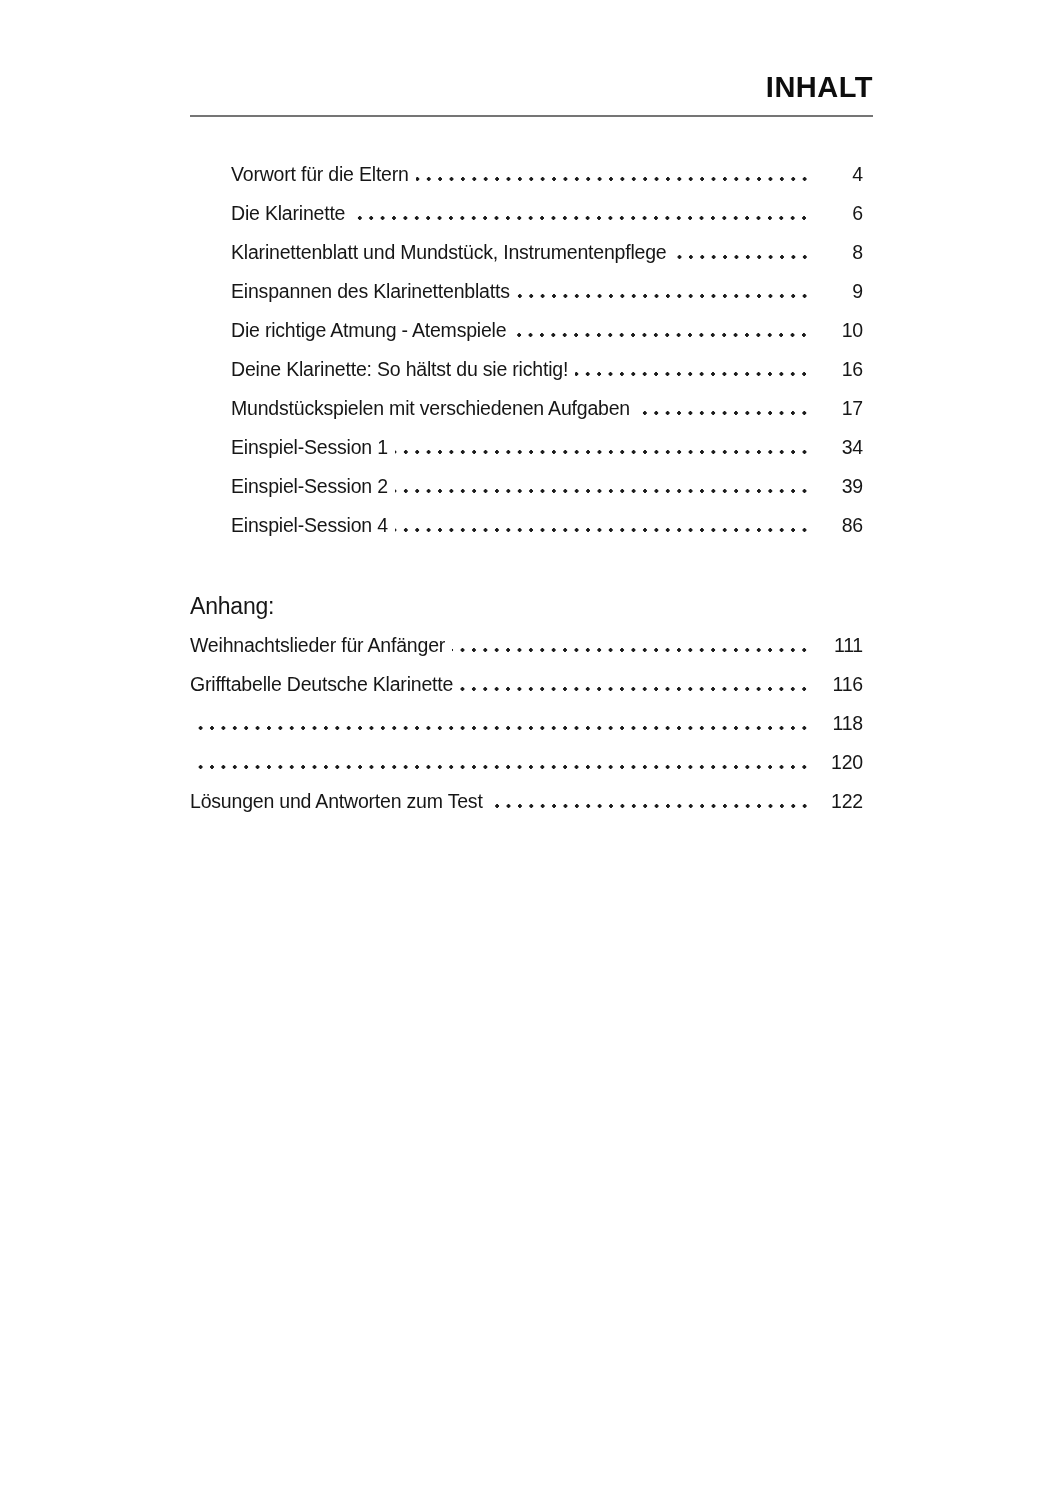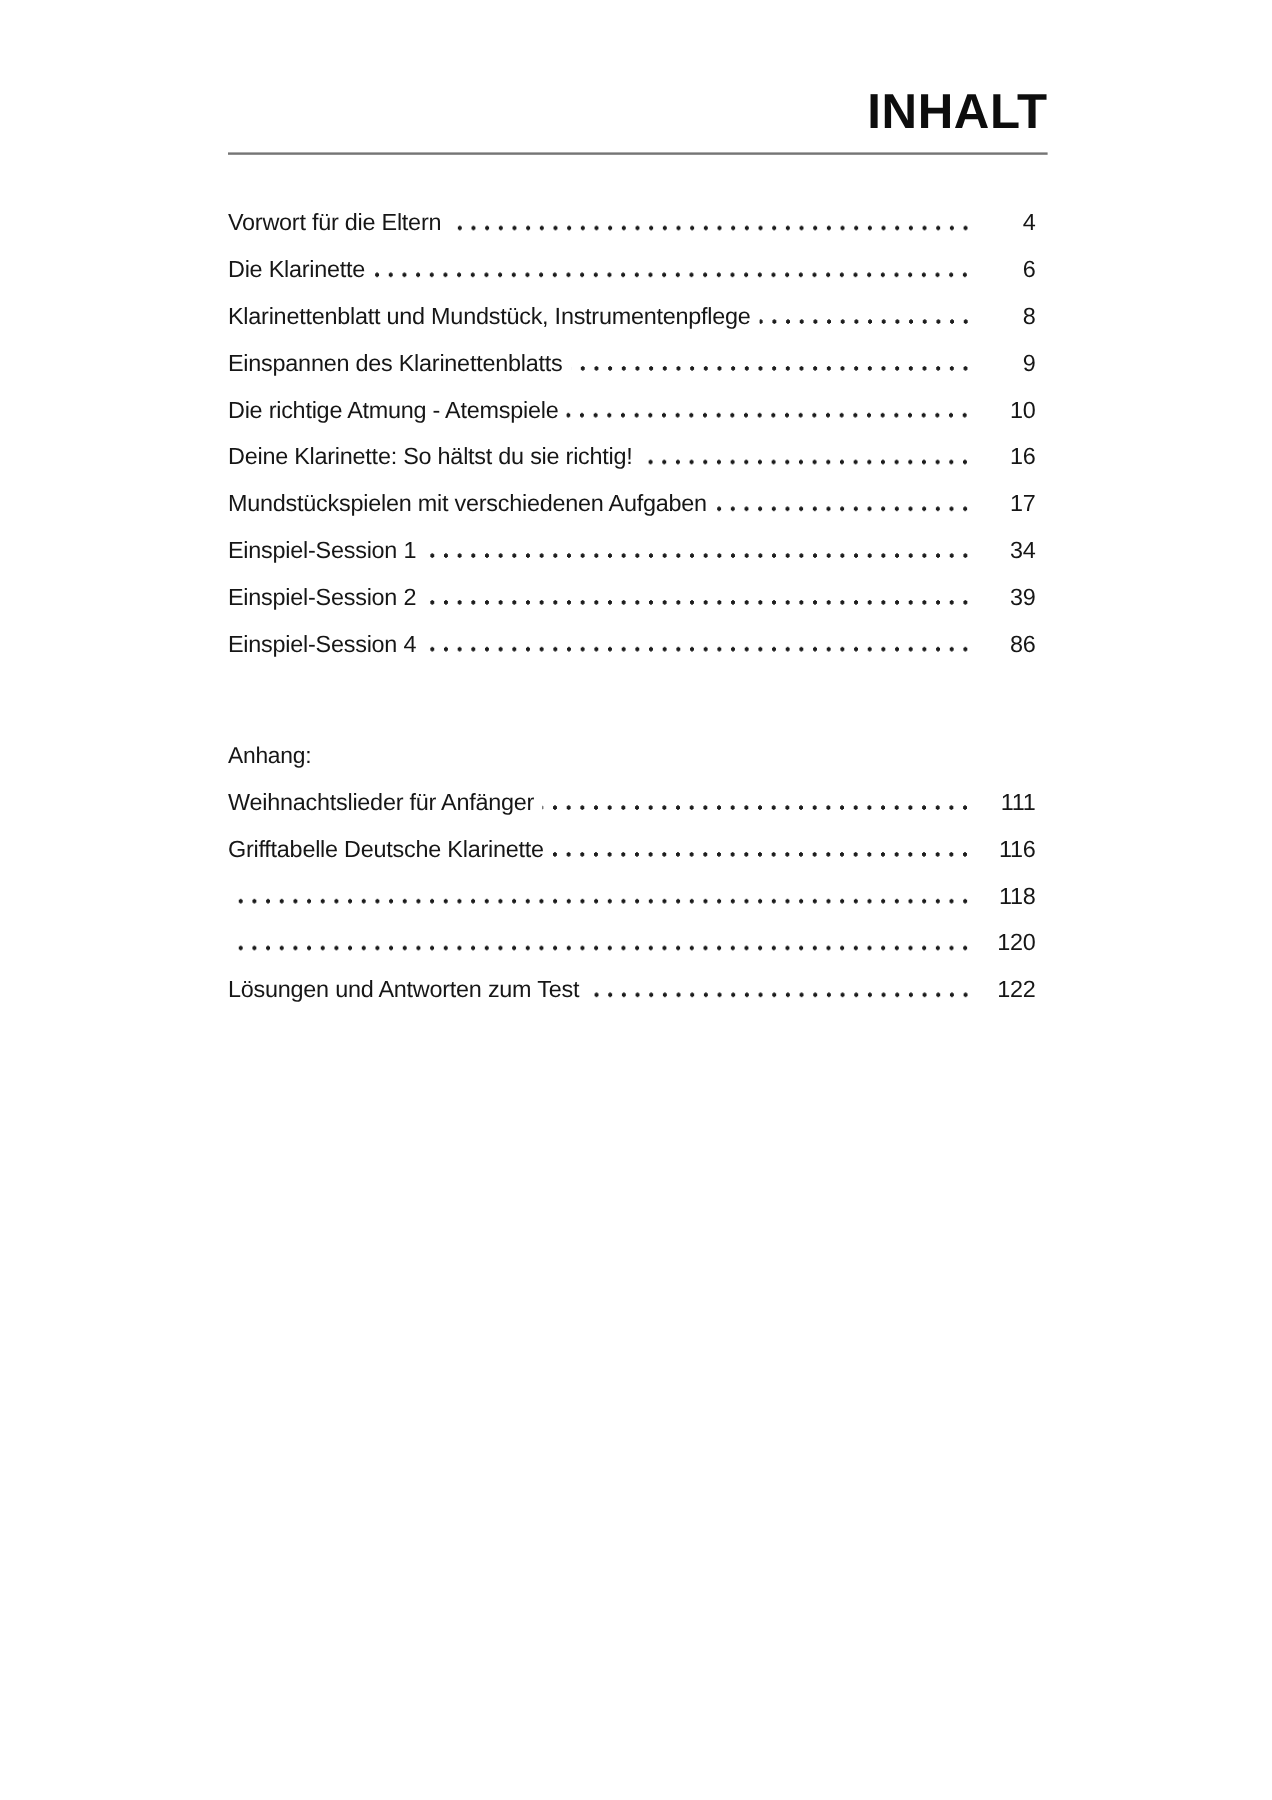--- a/index.html
+++ b/index.html
@@ -19,34 +19,35 @@
   .content {
     position: absolute;
     left: 190px;
     top: 0;
     width: 683px;
   }
   .page-title {
     margin: 0;
     padding-top: 73px;
     text-align: right;
-    font-size: 41px;
+    font-size: 29px;
     font-weight: 700;
     line-height: 1;
     letter-spacing: 0.5px;
     color: #0d0d0d;
   }
   .title-rule {
     height: 0;
     border: 0;
     border-top: 2px solid #757575;
     margin: 13px 0 0 0;
   }
   .toc-list {
     margin-top: 38px;
+    margin-left: 41px;
   }
   .toc-row {
     display: flex;
     align-items: baseline;
     height: 39px;
     padding-right: 10px;
     font-size: 19.5px;
     letter-spacing: -0.2px;
   }
   .toc-label {
@@ -62,23 +63,23 @@
     background-repeat: repeat-x;
     background-position: right center;
   }
   .toc-page {
     width: 44px;
     text-align: right;
     white-space: nowrap;
     line-height: 39px;
   }
   .appendix-heading-row {
-    margin-top: 54px;
+    margin-top: 42px;
     height: 39px;
-    font-size: 19px;
+    font-size: 23px;
     letter-spacing: -0.2px;
   }
   .appendix-heading-row .toc-label {
     line-height: 39px;
   }
 </style>
 </head>
 <body>
 
 <div class="page">

